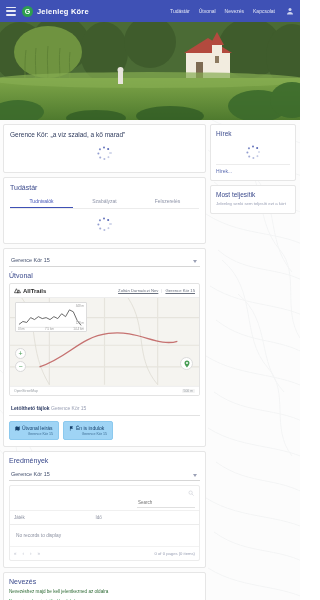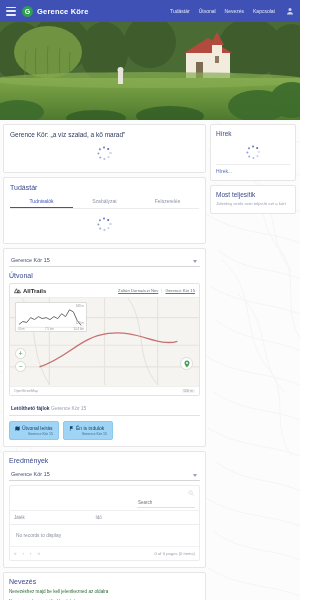--- a/index.html
+++ b/index.html
@@ -186,21 +186,21 @@
     </svg>
   </div>
 
   <div class="navbar">
     <div class="nav-burger">
         <i></i>
         <i></i>
         <i></i>
       </div>
     <div class="brand-logo">G</div>
-    <div class="brand-title">Gerence Köre</div>
+    <div class="brand-title">Jelenleg Köre</div>
     <div class="nav-links">
       <span class="nav-link">Tudástár</span>
       <span class="nav-link">Útvonal</span>
       <span class="nav-link">Nevezés</span>
       <span class="nav-link">Kapcsolat</span>
       <svg class="nav-user" viewBox="0 0 16 16" fill="#dfe3f6">
         <circle cx="8" cy="5" r="3"></circle>
           <path d="M2 15c0-3.3 2.7-5 6-5s6 1.7 6 5z"></path>
       </svg>
     </div>

